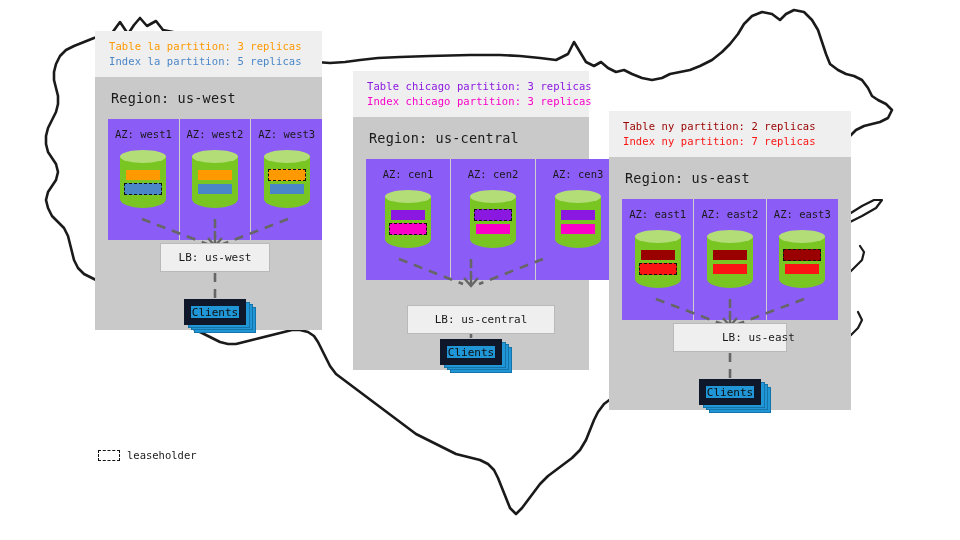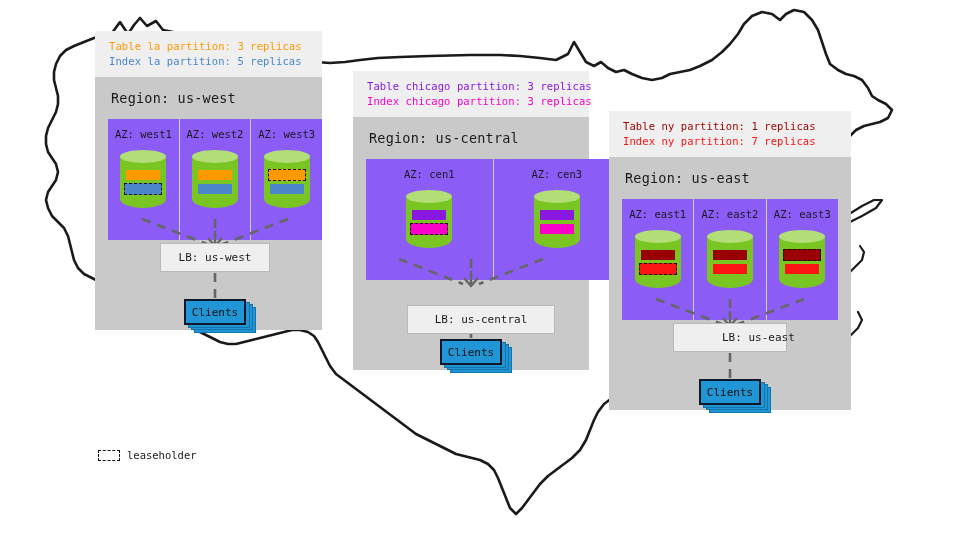--- a/index.html
+++ b/index.html
@@ -136,21 +136,21 @@
     box-sizing: border-box;
   }
   .clients-shadow.s1 { left: 10px; top: 8px; }
   .clients-shadow.s2 { left: 7px;  top: 5px; }
   .clients-shadow.s3 { left: 4px;  top: 3px; }
   .clients-front {
     position: absolute;
     left: 0; top: 0;
     width: 62px; height: 26px;
     background: #2196d6;
-    border: 2px solid #0f172a;
+    border: 7px solid #0f172a;
     box-sizing: border-box;
     display: flex; align-items: center; justify-content: center;
     font-size: 11px;
     color: #0d0d0d;
   }
 
   
   #legend {
     position: absolute;
     left: 98px; top: 449px;
@@ -278,20 +278,29 @@
     <div class="az-cell">
       <div class="az-label">AZ: cen1</div>
       <div class="cylinder">
         <div class="cyl-body"></div>
         <div class="cyl-top"></div>
         <div class="band row0" style="background: rgb(139, 24, 224);"></div>
         <div class="band row1 lease" style="background: rgb(250, 0, 200);"></div>
       </div>
     </div>
     <div class="az-cell">
+      <div class="az-label">AZ: cen2</div>
+      <div class="cylinder">
+        <div class="cyl-body"></div>
+        <div class="cyl-top"></div>
+        <div class="band row0 lease" style="background: rgb(139, 24, 224);"></div>
+        <div class="band row1" style="background: rgb(250, 0, 200);"></div>
+      </div>
+    </div>
+    <div class="az-cell">
       <div class="az-label">AZ: cen3</div>
       <div class="cylinder">
         <div class="cyl-body"></div>
         <div class="cyl-top"></div>
         <div class="band row0" style="background: rgb(139, 24, 224);"></div>
         <div class="band row1" style="background: rgb(250, 0, 200);"></div>
       </div>
     </div>
   </div>
 
@@ -308,21 +317,21 @@
   <div class="clients-wrap" style="left:87px; top:268px;">
     <div class="clients-shadow s1"></div>
     <div class="clients-shadow s2"></div>
     <div class="clients-shadow s3"></div>
     <div class="clients-front">Clients</div>
   </div>
 </div>
 
 <div class="region-panel" style="left:609px; top:111px; width:242px; height:299px;">
   <div class="region-header">
-    <div class="partition-line" style="color: rgb(154, 0, 0);">Table ny partition: 1 replicas</div>
+    <div class="partition-line" style="color: rgb(154, 0, 0);">Table ny partition: 2 replicas</div>
     <div class="partition-line" style="color: rgb(250, 20, 20);">Index ny partition: 7 replicas</div>
   </div>
   <div class="region-title">Region: us-east</div>
 
   <div class="az-strip" style="left:13px; top:88px; width:216px; height:121px;">
     <div class="az-cell">
       <div class="az-label">AZ: east1</div>
       <div class="cylinder">
         <div class="cyl-body"></div>
         <div class="cyl-top"></div>

